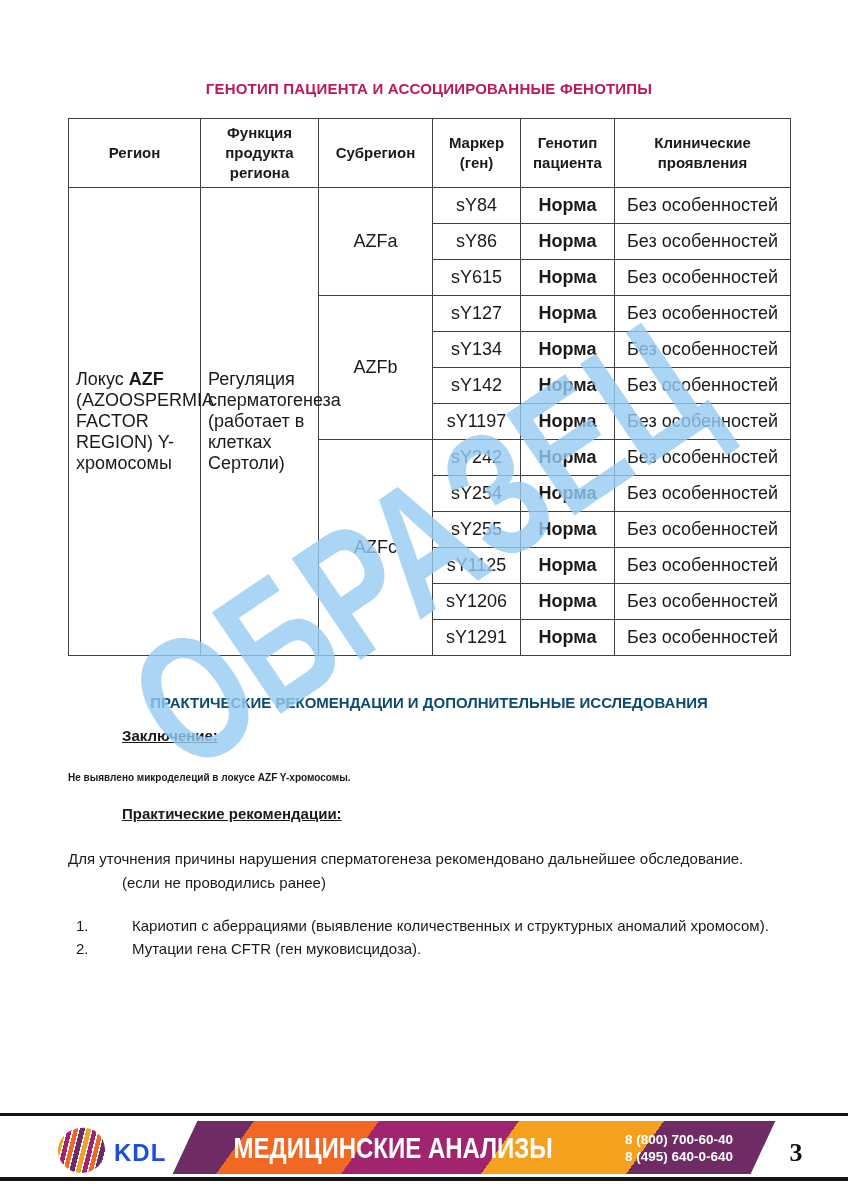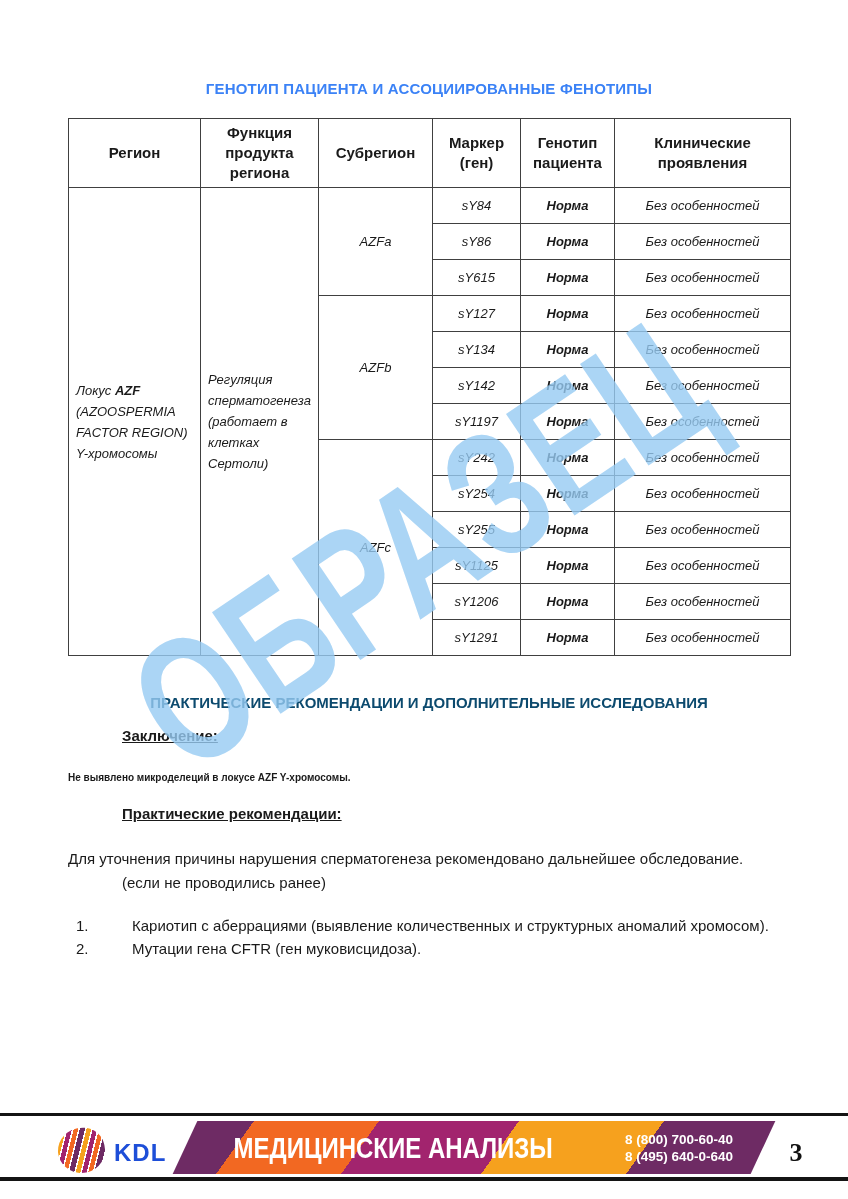--- a/index.html
+++ b/index.html
@@ -6,32 +6,32 @@
   html,body { background:#e9e9e9; }
   .page {
     position:relative; width:848px; height:1199px; background:#ffffff;
     margin:0 auto; overflow:hidden;
     font-family:"Liberation Sans", sans-serif; color:#1a1a1a; font-size:15px;
   }
   .content { margin-left:68px; width:722px; }
 
   .doc-title {
     padding-top:80px; text-align:center; font-weight:bold; font-size:15px;
-    color:#3b82f6; letter-spacing:.2px;
+    color:#be185d; letter-spacing:.2px;
   }
 
   table.geno {
     border-collapse:collapse; table-layout:fixed; width:722px; margin-top:21px;
   }
   table.geno th, table.geno td { border:1px solid #404040; }
   table.geno th {
     height:66px; font-size:15px; font-weight:bold; text-align:center;
     vertical-align:middle; padding:4px 6px; line-height:20px;
   }
-  table.geno td { height:36px; vertical-align:middle; font-size:13px;font-style:italic; }
+  table.geno td { height:36px; vertical-align:middle; font-size:18px; }
   td.cell-marker { text-align:center; }
   td.cell-genotype { text-align:center; font-weight:bold; }
   td.cell-clinical { text-align:center; }
   td.cell-subregion { text-align:center; }
   td.cell-region, td.cell-function {
     text-align:left; padding:8px 7px; line-height:21px; vertical-align:middle;margin-left:48px;
   }
 
   .sec2-title {
     margin-top:38px; text-align:center; font-weight:bold; font-size:15px;

